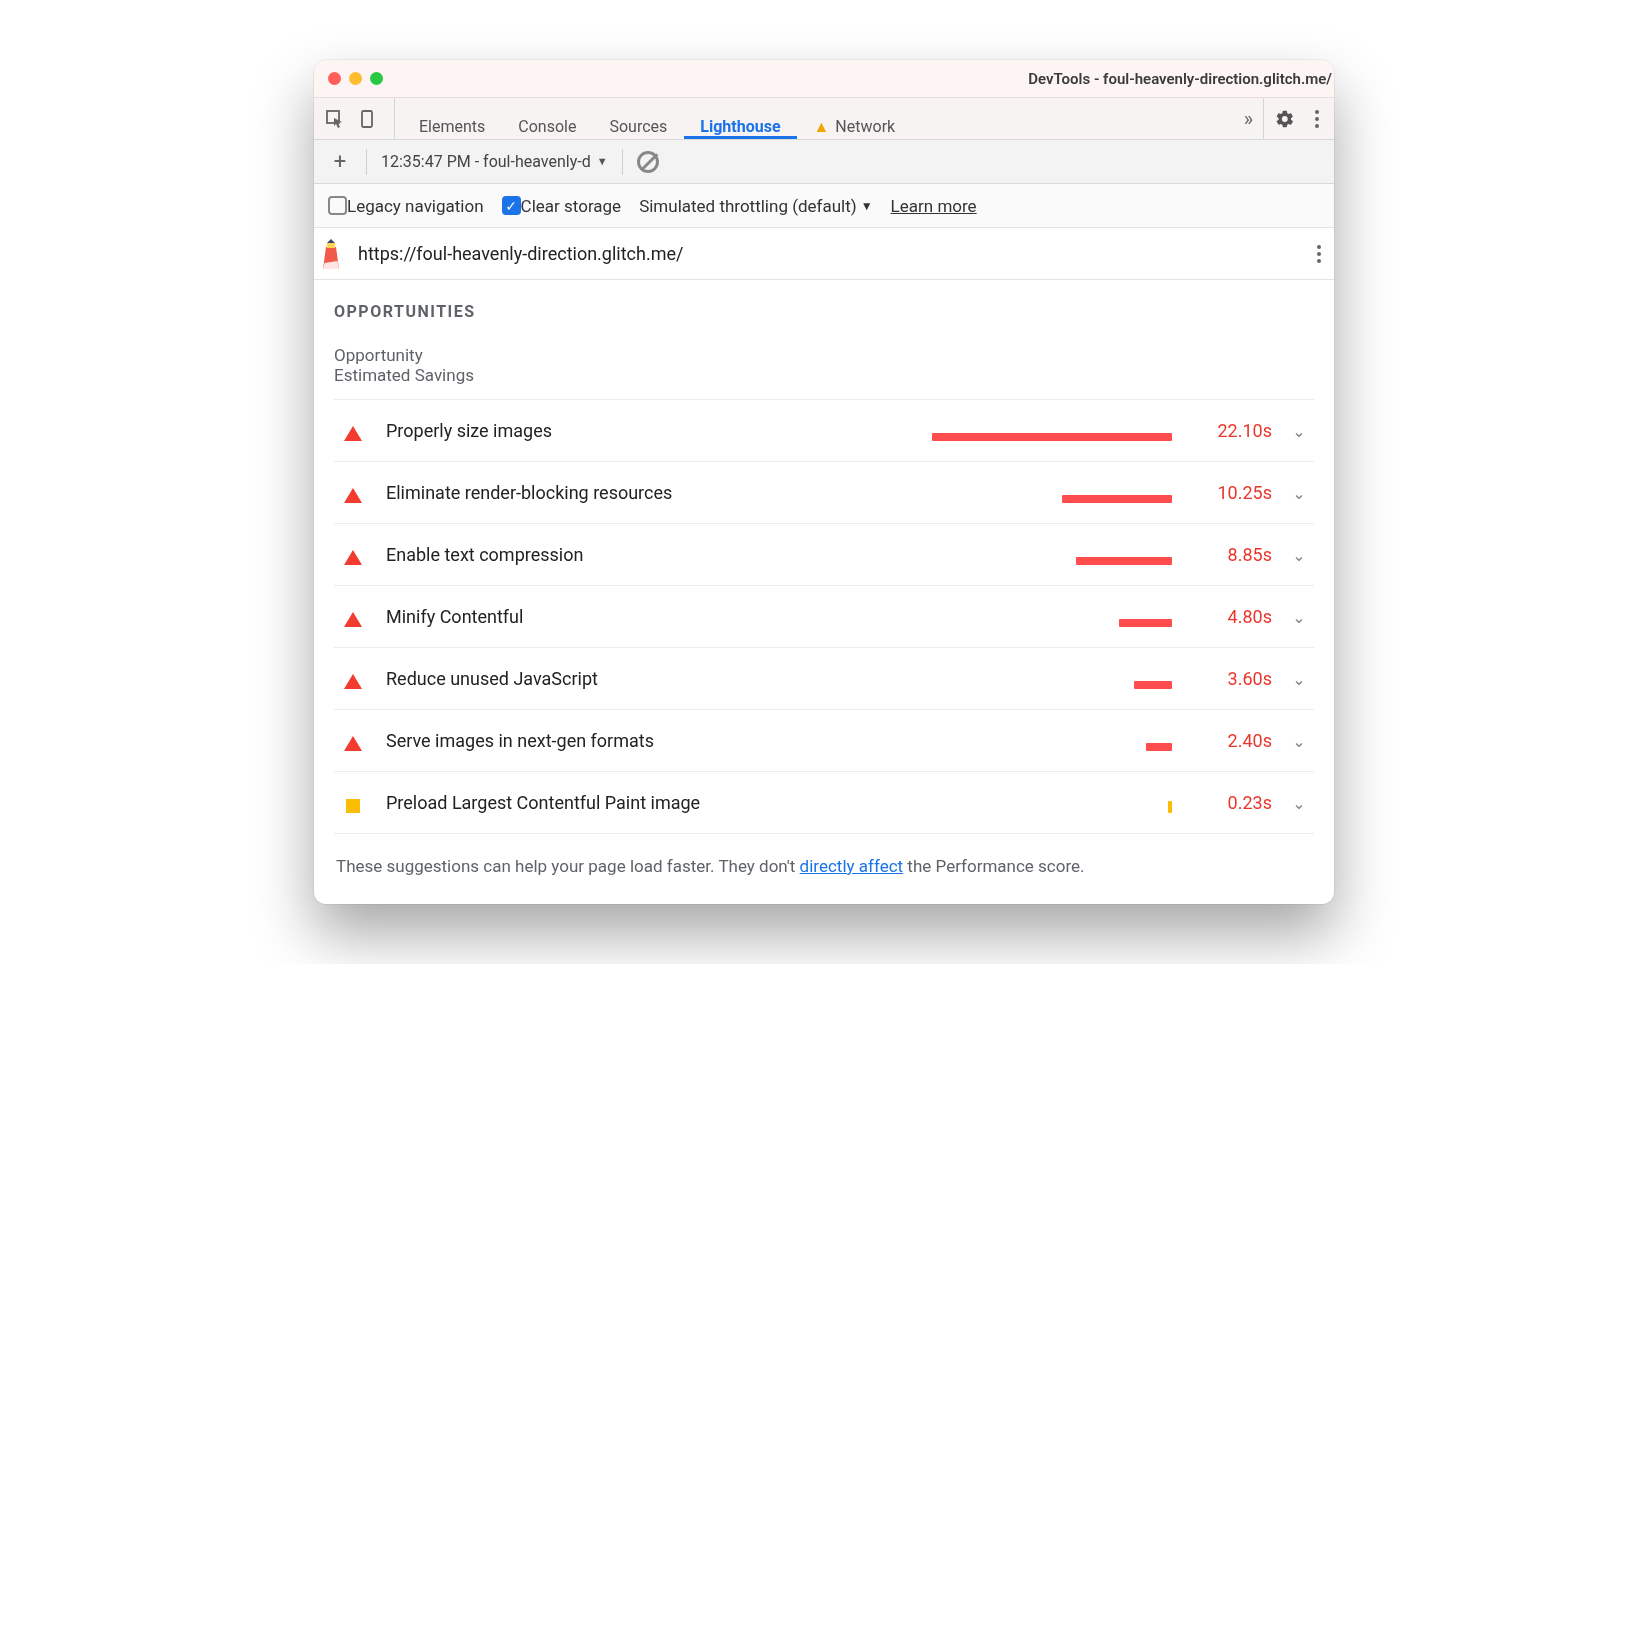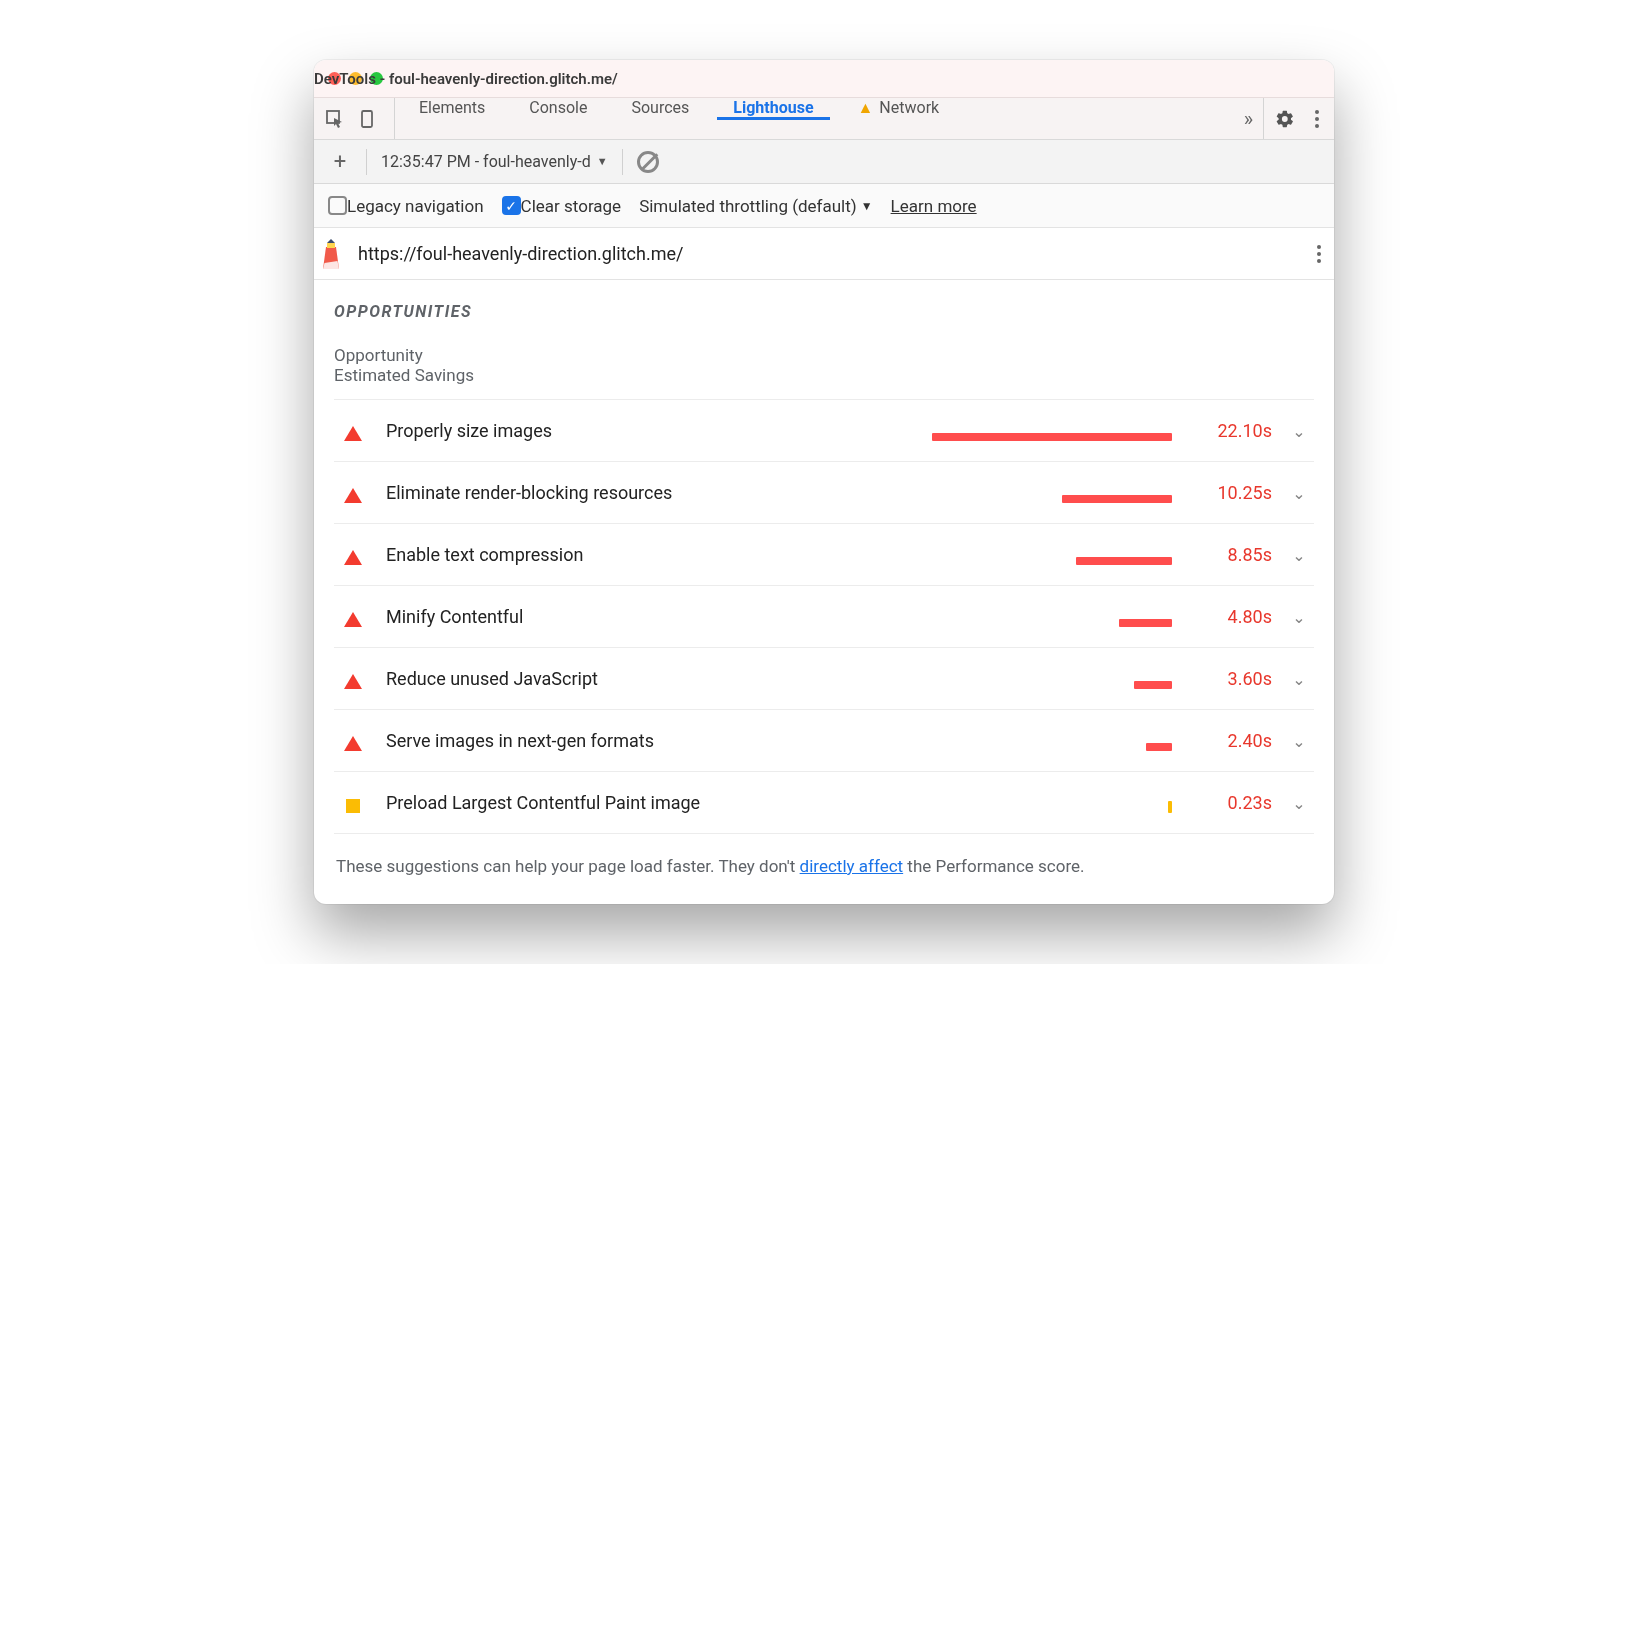--- a/index.html
+++ b/index.html
@@ -27,35 +27,35 @@
     padding: 0 14px;
     position: relative;
     border-bottom: 1px solid #e7dcdc;
   }
   .traffic { display: flex; gap: 8px; }
   .dot { width: 13px; height: 13px; border-radius: 50%; }
   .dot.red { background: #ff5f57; }
   .dot.yellow { background: #febc2e; }
   .dot.green { background: #28c840; }
   .titlebar-title {
-    position: absolute; left: 0; right: 8px; text-align: left;
+    position: absolute; left: 0; right: 2px; text-align: right;
     font-size: 15px; font-weight: 600; color: #3b3b3b;
     pointer-events: none;
   }
   
   .tabs-row {
     display: flex; align-items: center;
     height: 42px;
     border-bottom: 1px solid #d9d9d9;
     background: #f7f3f3;
     padding: 0 6px 0 10px;
   }
   .left-icons { display: flex; align-items: center; gap: 12px; padding-right: 14px; border-right: 1px solid #d4d4d4; height: 100%; }
   .icon-btn { width: 22px; height: 22px; display: flex; align-items: center; justify-content: center; color: #5d5d5d; }
-  .tabs { display: flex; align-items: flex-start; height: 100%; margin-left: 8px; gap: 12px; flex: 1; }
+  .tabs { display: flex; align-items: flex-end; height: 100%; margin-left: 8px; gap: 1px; flex: 1; }
   .tab {
     padding: 0 16px;
     display: flex; align-items: center; gap: 6px;
     font-size: 16px; color: #555;
     border-bottom: 3px solid transparent;
     cursor: pointer;
   }
   .tab.active { color: #1a73e8; border-bottom-color: #1a73e8; font-weight: 700; }
   .warn-tri { color: #f0a500; }
   .overflow { font-size: 20px; color: #666; padding: 0 10px; }
@@ -94,21 +94,21 @@
     font-size: 18px; color:#222;
   }
   .lh-icon { width: 26px; height: 30px; }
   .url-row .more { margin-left:auto; }
   .more-dots { display:flex; flex-direction:column; gap:3px; }
   .more-dots span { width:4px; height:4px; background:#666; border-radius:50%; }
   
   .content { padding: 0 20px 20px; }
   .section-title {
     font-size: 16px; font-weight: 700; letter-spacing: 1.5px;
-    color:#5f6368; padding: 22px 0 18px; font-style: italic;
+    color:#5f6368; padding: 22px 0 18px;
   }
   .col-headers {
     display:flex; justify-content:space-between;
     font-size: 17px; color:#5f6368; padding: 6px 0 14px; flex-direction: column;
   }
   .opp-row {
     display:flex; align-items:flex-end;
     padding: 20px 0;
     border-top: 1px solid #ececec;
     gap: 12px;

